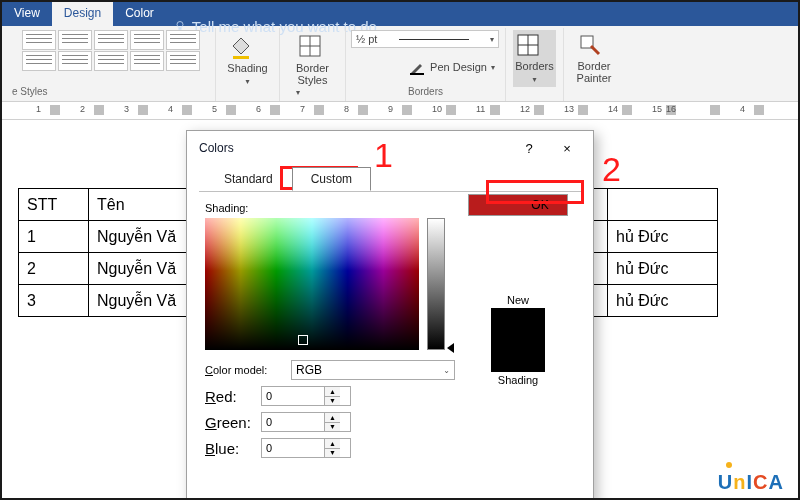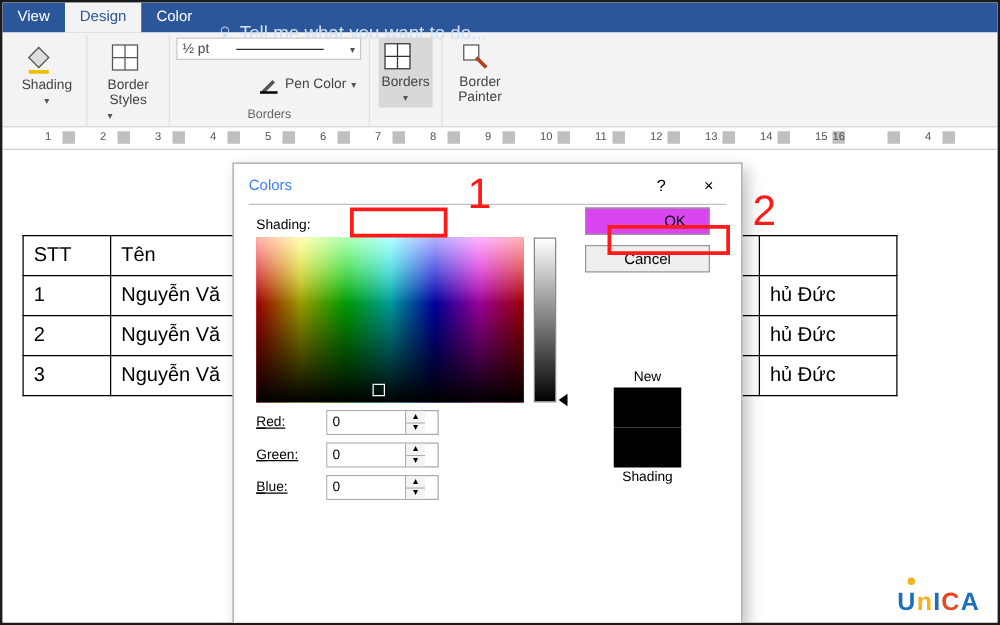--- a/index.html
+++ b/index.html
@@ -35,21 +35,21 @@
 
   table.data { border-collapse: collapse; position:absolute; left:16px; top:68px; width: 700px; font-family: "Times New Roman", serif; font-size: 16px; }
   table.data td { border:1px solid #000; padding:4px 8px; height:32px; }
   .col-stt { width:70px; }
   .col-ten { width:130px; }
   .col-end { width:110px; }
 
   
   .dialog { position:absolute; left:184px; top:10px; width:408px; height:372px; background:#fff; border:1px solid #a0a0a0; box-shadow: 4px 4px 12px rgba(0,0,0,.25); font-size:12px; }
   .dlg-title { display:flex; align-items:center; justify-content:space-between; padding:6px 8px 4px 12px; }
-  .dlg-title-left { font-size:12px; color:#3b82f6; }
+  .dlg-title-left { font-size:12px; color:#0f172a; }
   .dlg-title-right { display:flex; gap:2px; }
   .win-btn { width:36px; height:22px; display:flex; align-items:center; justify-content:center; font-size:13px; cursor:pointer; }
   .dlg-tabs { display:flex; gap:0; padding: 4px 12px 0 18px; }
   .dlg-tab { padding:4px 18px; border:1px solid transparent; cursor:pointer; color:#222; }
   .dlg-tab.active { border:1px solid #888; border-bottom:1px solid #fff; background:#fff; position:relative; z-index:2; }
   .dlg-tabpanel { border-top:1px solid #c0c0c0; margin:0 12px; padding:10px 6px 6px 6px; position:relative; height:300px; }
   .colors-label { font-size:11px; margin-bottom:4px; }
   .picker-row { display:flex; gap:8px; }
   .sv-box { width:214px; height:132px; position:relative; cursor:crosshair;
     background:
@@ -58,31 +58,31 @@
   }
   .sv-box::before { content:""; position:absolute; inset:0; background:linear-gradient(to bottom, rgba(255,255,255,.7), rgba(255,255,255,0) 40%); }
   .sv-cursor { position:absolute; width:10px; height:10px; border:1px solid #fff; left:98px; top:122px; transform:translate(-50%,-50%); }
   .lum-col { width:18px; height:132px; background:linear-gradient(to bottom,#fff,#000); border:1px solid #888; position:relative; }
   .lum-caret { position:absolute; right:-10px; bottom:-4px; width:0; height:0; border-top:5px solid transparent; border-bottom:5px solid transparent; border-right:7px solid #000; }
 
   .model-row { display:flex; align-items:center; gap:6px; margin-top:10px; }
   .model-row label { width:80px; text-align:left; font-size:11px; }
   .model-select { flex:1; height:20px; border:1px solid #aaa; background:#fff; display:flex; align-items:center; justify-content:space-between; padding:0 4px; cursor:pointer; }
   .rgb-row { display:flex; align-items:center; gap:6px; margin-top:6px; }
-  .rgb-row .lab { width:50px; font-size:11px;text-decoration:underline; }
+  .rgb-row .lab { width:50px; font-size:15px; }
   .rgb-row .u { text-decoration:underline; }
   .spinner { display:flex; align-items:stretch; border:1px solid #aaa; height:20px; width:90px; background:#fff; }
   .spinner input { border:none; width:62px; padding:0 4px; font-size:11px; outline:none; }
   .spin-btns { display:flex; flex-direction:column; border-left:1px solid #aaa; width:16px; }
   .spin-btns div { flex:1; display:flex; align-items:center; justify-content:center; font-size:7px; background:#f4f4f4; cursor:pointer; }
   .spin-btns div:first-child { border-bottom:1px solid #aaa; }
 
   .dlg-right { position:absolute; right:8px; top:0; width:110px; display:flex; flex-direction:column; align-items:center; gap:8px; padding-top:2px; }
   .dlg-btn { width:100px; height:22px; border:1px solid #9a9a9a; background:#efefef; font-size:12px; display:flex; align-items:center; justify-content:center; cursor:pointer; }
-  .dlg-btn.primary { background:#d946ef;padding-left:44px; }
+  .dlg-btn.primary { background:#b91c1c;padding-left:44px; }
   .new-cur { margin-top:70px; text-align:center; font-size:11px; }
   .swatch-stack { width:54px; height:64px; margin:2px auto; display:flex; flex-direction:column; }
   .swatch-stack div { flex:1; background:#000; }
 
   
   .hl { position:absolute; border:3px solid #ff1a1a; pointer-events:none; }
   .hl1 { left:278px; top:46px; width:78px; height:24px; }
   .hl2 { left:484px; top:60px; width:98px; height:24px; }
 
   .anno { position:absolute; color:#ff1a1a; font-size:34px; font-weight:400; font-family: Arial, sans-serif; pointer-events:none; }
@@ -103,20 +103,45 @@
   <div class="tell-me">
     <svg class="bulb" viewBox="0 0 16 16">
         <circle cx="8" cy="6" r="4" fill="none" stroke="#cfe0f4" stroke-width="1"></circle>
         <rect x="6" y="10" width="4" height="3" fill="#cfe0f4"></rect>
       </svg>
     <span>Tell me what you want to do...</span>
   </div>
 </div>
 
 <div class="ribbon-body">
+  <div class="group" style="width:210px">
+    <div class="style-thumbs">
+      <div class="style-col">
+          <div class="style-thumb"></div>
+          <div class="style-thumb"></div>
+        </div>
+      <div class="style-col">
+          <div class="style-thumb"></div>
+          <div class="style-thumb"></div>
+        </div>
+      <div class="style-col">
+          <div class="style-thumb"></div>
+          <div class="style-thumb"></div>
+        </div>
+      <div class="style-col">
+          <div class="style-thumb"></div>
+          <div class="style-thumb"></div>
+        </div>
+      <div class="style-col">
+          <div class="style-thumb"></div>
+          <div class="style-thumb"></div>
+        </div>
+    </div>
+    <div class="group-label" style="align-self:flex-start">e Styles</div>
+  </div>
   <div class="group" style="width:64px">
     <div class="big-btn">
       <svg width="28" height="28" viewBox="0 0 28 28">
           <path d="M6 14 L14 6 L22 14 L14 22 Z" fill="#ddd" stroke="#555"></path>
           <rect x="6" y="24" width="16" height="3" fill="#f0c000"></rect>
         </svg>
       <div class="lbl"><span>Shading</span><br><span class="drop-caret">▾</span></div>
     </div>
   </div>
   <div class="group" style="width:66px">
@@ -135,21 +160,21 @@
     <div class="mini-row" style="border:1px solid #c8c8c8; width:148px; justify-content:space-between; background:#fff">
       <span class="txt">½ pt</span>
       <div class="pen-sample"></div>
       <span class="drop-caret">▾</span>
     </div>
     <div class="mini-row">
       <svg width="18" height="18" viewBox="0 0 18 18">
           <path d="M3 15 L12 6 L14 8 L5 17 Z" fill="#555"></path>
           <rect x="2" y="15" width="14" height="2" fill="#000"></rect>
         </svg>
-      <span class="txt">Pen Color</span>
+      <span class="txt">Pen Design</span>
       <span class="drop-caret">▾</span>
     </div>
     <div class="group-label" style="align-self:center">Borders</div>
   </div>
   <div class="group" style="width:58px">
     <div class="big-btn borders-sel">
       <svg width="26" height="26" viewBox="0 0 26 26">
           <rect x="3" y="3" width="20" height="20" fill="#fff" stroke="#333"></rect>
           <line x1="3" y1="13" x2="23" y2="13" stroke="#333"></line>
           <line x1="13" y1="3" x2="13" y2="23" stroke="#333"></line>
@@ -239,29 +264,40 @@
     </table>
 
   <div class="dialog">
     <div class="dlg-title">
       <span class="dlg-title-left">Colors</span>
       <div class="dlg-title-right">
         <div class="win-btn">?</div>
         <div class="win-btn">×</div>
       </div>
     </div>
+    <div class="dlg-tabs">
+      <div class="dlg-tab">Standard</div>
+      <div class="dlg-tab active">Custom</div>
+    </div>
     <div class="dlg-tabpanel">
       <div style="width:250px">
         <div class="colors-label">Shading:</div>
         <div class="picker-row">
           <div class="sv-box">
             <div class="sv-cursor"></div>
           </div>
           <div class="lum-col">
             <div class="lum-caret"></div>
+          </div>
+        </div>
+        <div class="model-row">
+          <label><span style="text-decoration:underline">C</span>olor model:</label>
+          <div class="model-select">
+            <span>RGB</span>
+              <span class="drop-caret">⌄</span>
           </div>
         </div>
         <div class="rgb-row">
           <span class="lab"><span class="u">R</span>ed:</span>
           <div class="spinner">
             <input value="0" style="">
             <div class="spin-btns">
                 <div>▲</div>
                 <div>▼</div>
               </div>
@@ -283,21 +319,20 @@
             <input value="0" style="">
             <div class="spin-btns">
                 <div>▲</div>
                 <div>▼</div>
               </div>
           </div>
         </div>
       </div>
       <div class="dlg-right">
         <div class="dlg-btn primary">OK</div>
-        <div class="dlg-btn">Cancel</div>
         <div class="new-cur">
           <div>New</div>
           <div class="swatch-stack">
               <div></div>
               <div></div>
             </div>
           <div>Shading</div>
         </div>
       </div>
     </div>

